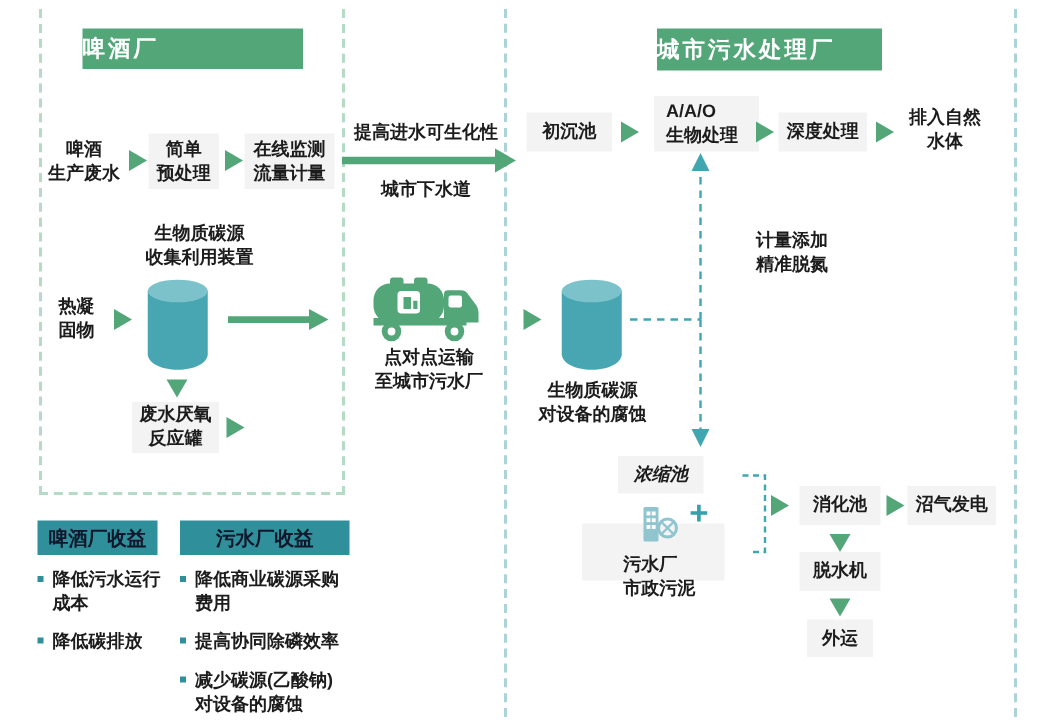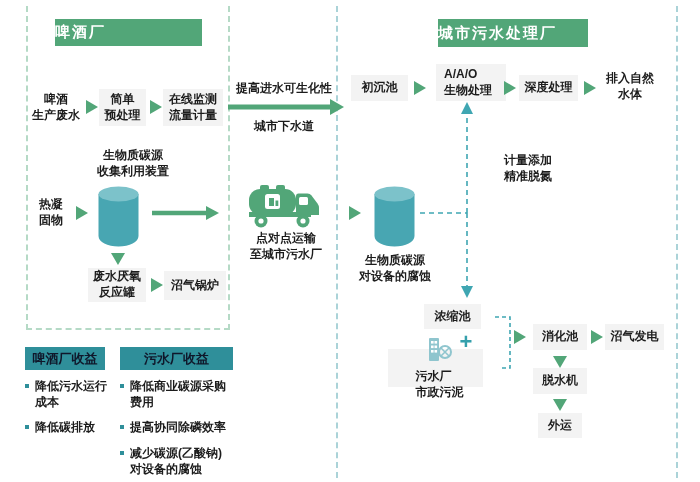--- a/index.html
+++ b/index.html
@@ -103,23 +103,20 @@
       <ellipse cx="22.5" cy="10" rx="20" ry="7.5" fill="#7cc2ca"></ellipse>
     </svg>
   </div>
   <div class="abs tri-d" style="left:111px;top:253px;"></div>
 
   <div class="abs pbox" style="left:88px;top:268px;width:58px;height:34px;">
     <span>废水厌氧</span>
       <span>反应罐</span>
   </div>
   <div class="abs tri-r" style="left:151px;top:278px;"></div>
-  <div class="abs pbox" style="left:164px;top:271px;width:62px;height:29px;">
-    <span>沼气锅炉</span>
-  </div>
 
   <div class="abs lbl" style="left:225px;top:81px;width:118px;">
     <span>提高进水可生化性</span>
   </div>
   <div class="abs lbl" style="left:225px;top:119px;width:118px;">
     <span>城市下水道</span>
   </div>
 
   <div class="abs" style="left:246px;top:181px;">
     <svg width="76" height="50" viewBox="0 0 76 50">
@@ -175,21 +172,21 @@
     <svg width="45" height="65" viewBox="0 0 45 65">
       <path d="M2.5 10 V52 c0 6 9 10.5 20 10.5 s20 -4.5 20 -10.5 V10 Z" fill="#48a6b2"></path>
       <ellipse cx="22.5" cy="10" rx="20" ry="7.5" fill="#7cc2ca"></ellipse>
     </svg>
   </div>
   <div class="abs lbl" style="left:338px;top:253px;width:114px;">
     <span>生物质碳源</span>
       <span>对设备的腐蚀</span>
   </div>
 
-  <div class="abs pbox" style="left:424px;top:304px;width:57px;height:25px;">
+  <div class="abs pbox" style="left:412px;top:304px;width:57px;height:25px;font-style:italic;">
     <span>浓缩池</span>
   </div>
   <div class="abs plus" style="left:455px;top:331px;width:22px;">
     <span>+</span>
   </div>
   <div class="abs pbox left-al" style="left:388px;top:349px;width:87px;height:38px;flex-direction:column;gap:6px;align-items:center;">
     <span>
       <svg width="24" height="28" viewBox="0 0 24 28">
         <rect x="1" y="3" width="10" height="23" rx="1" fill="#8fc5ce"></rect>
         <rect x="3" y="6" width="2.6" height="2.6" fill="#fff"></rect>

